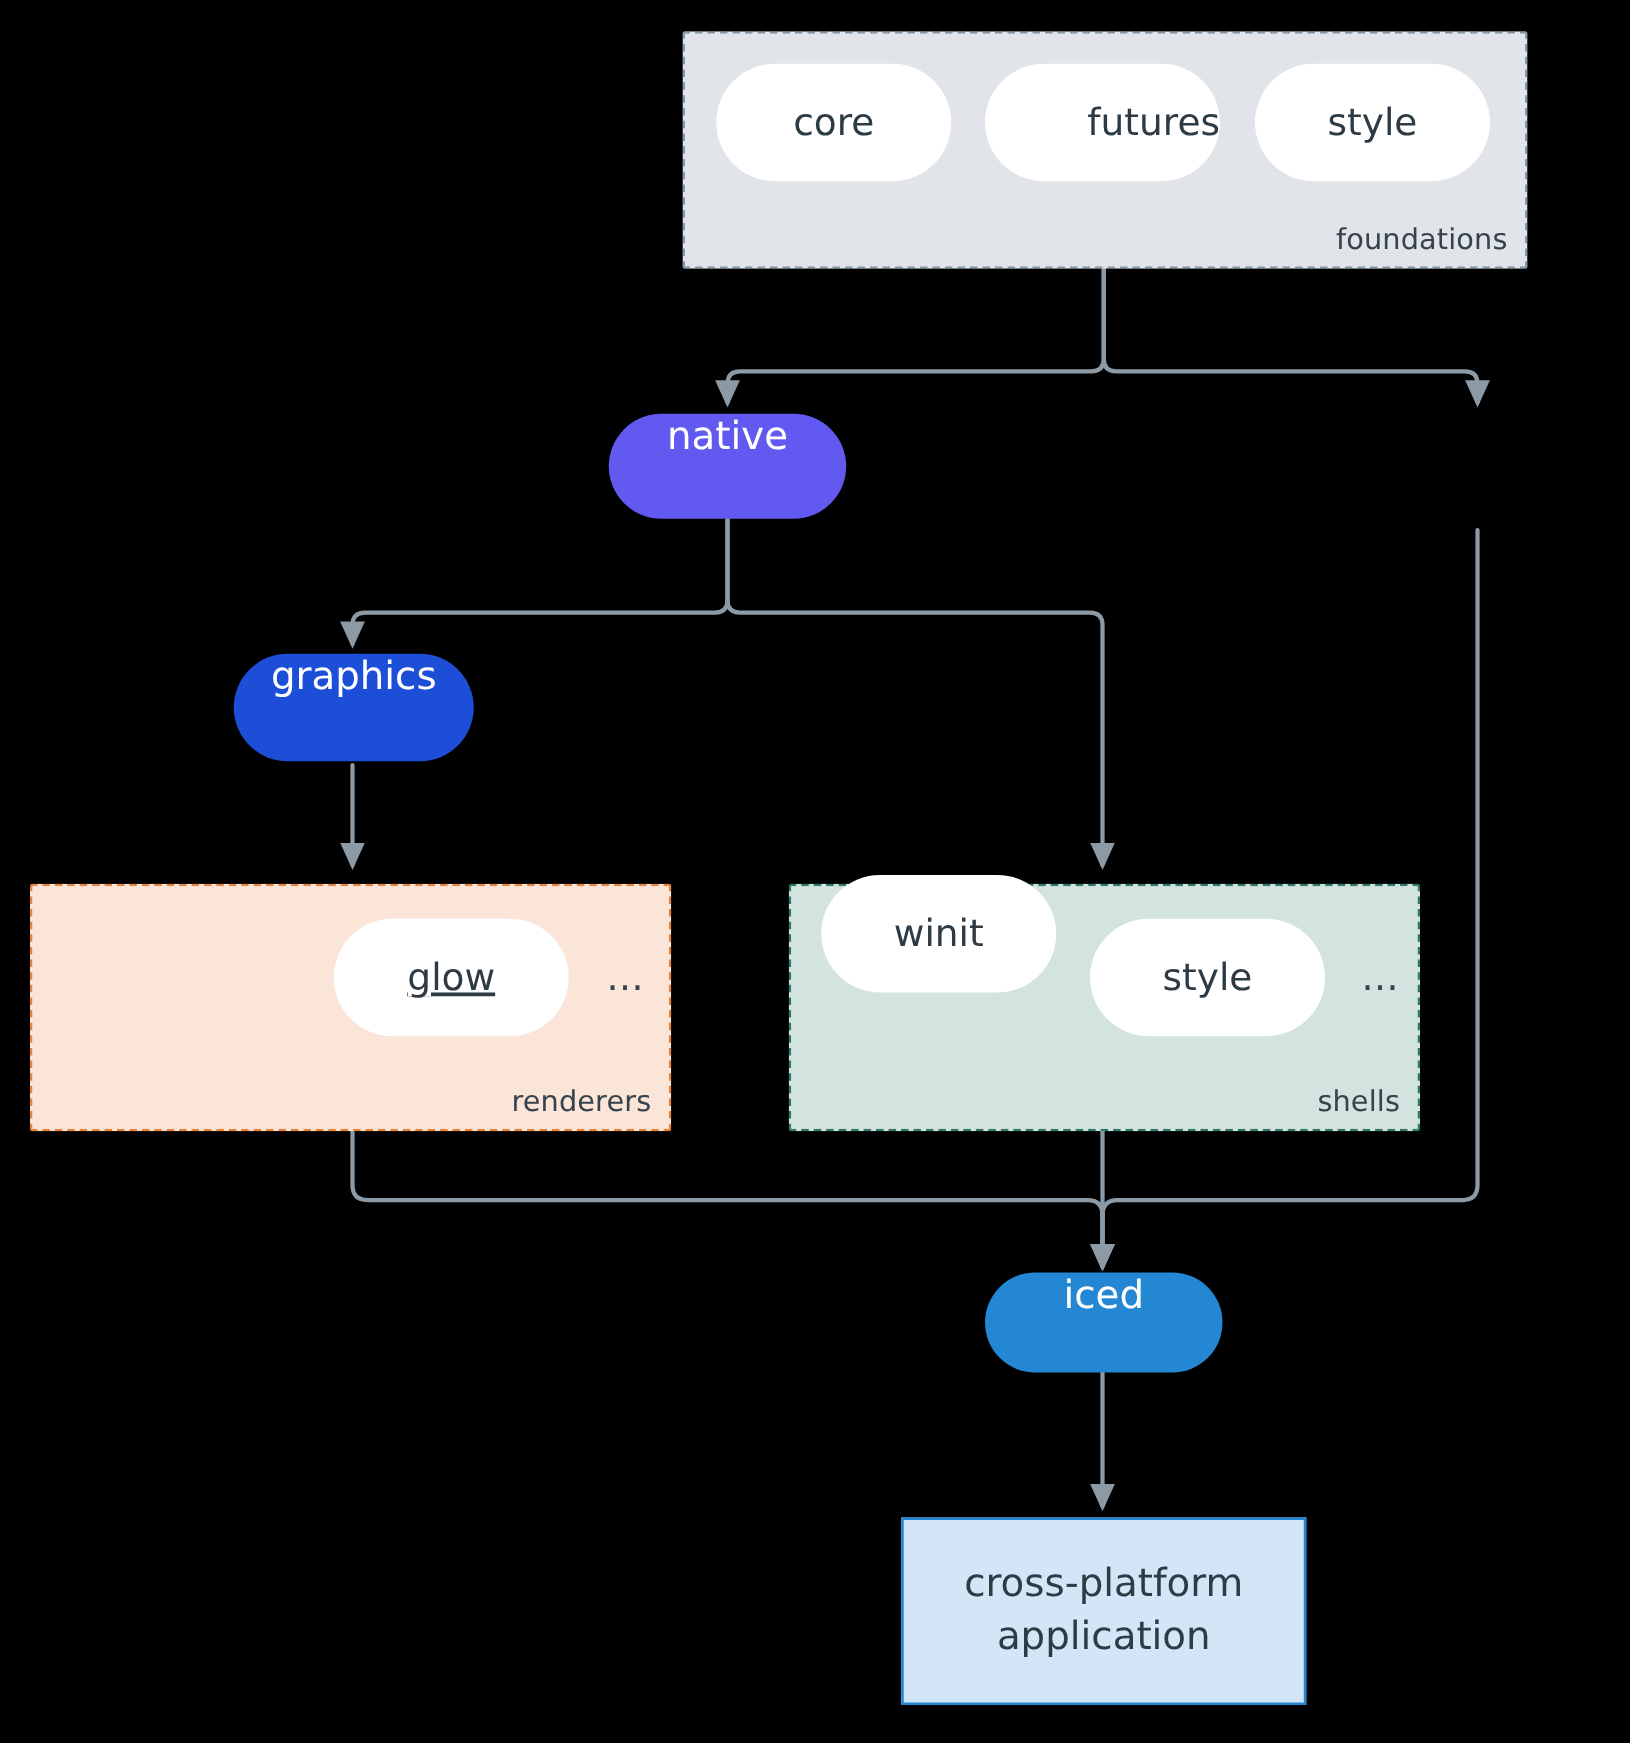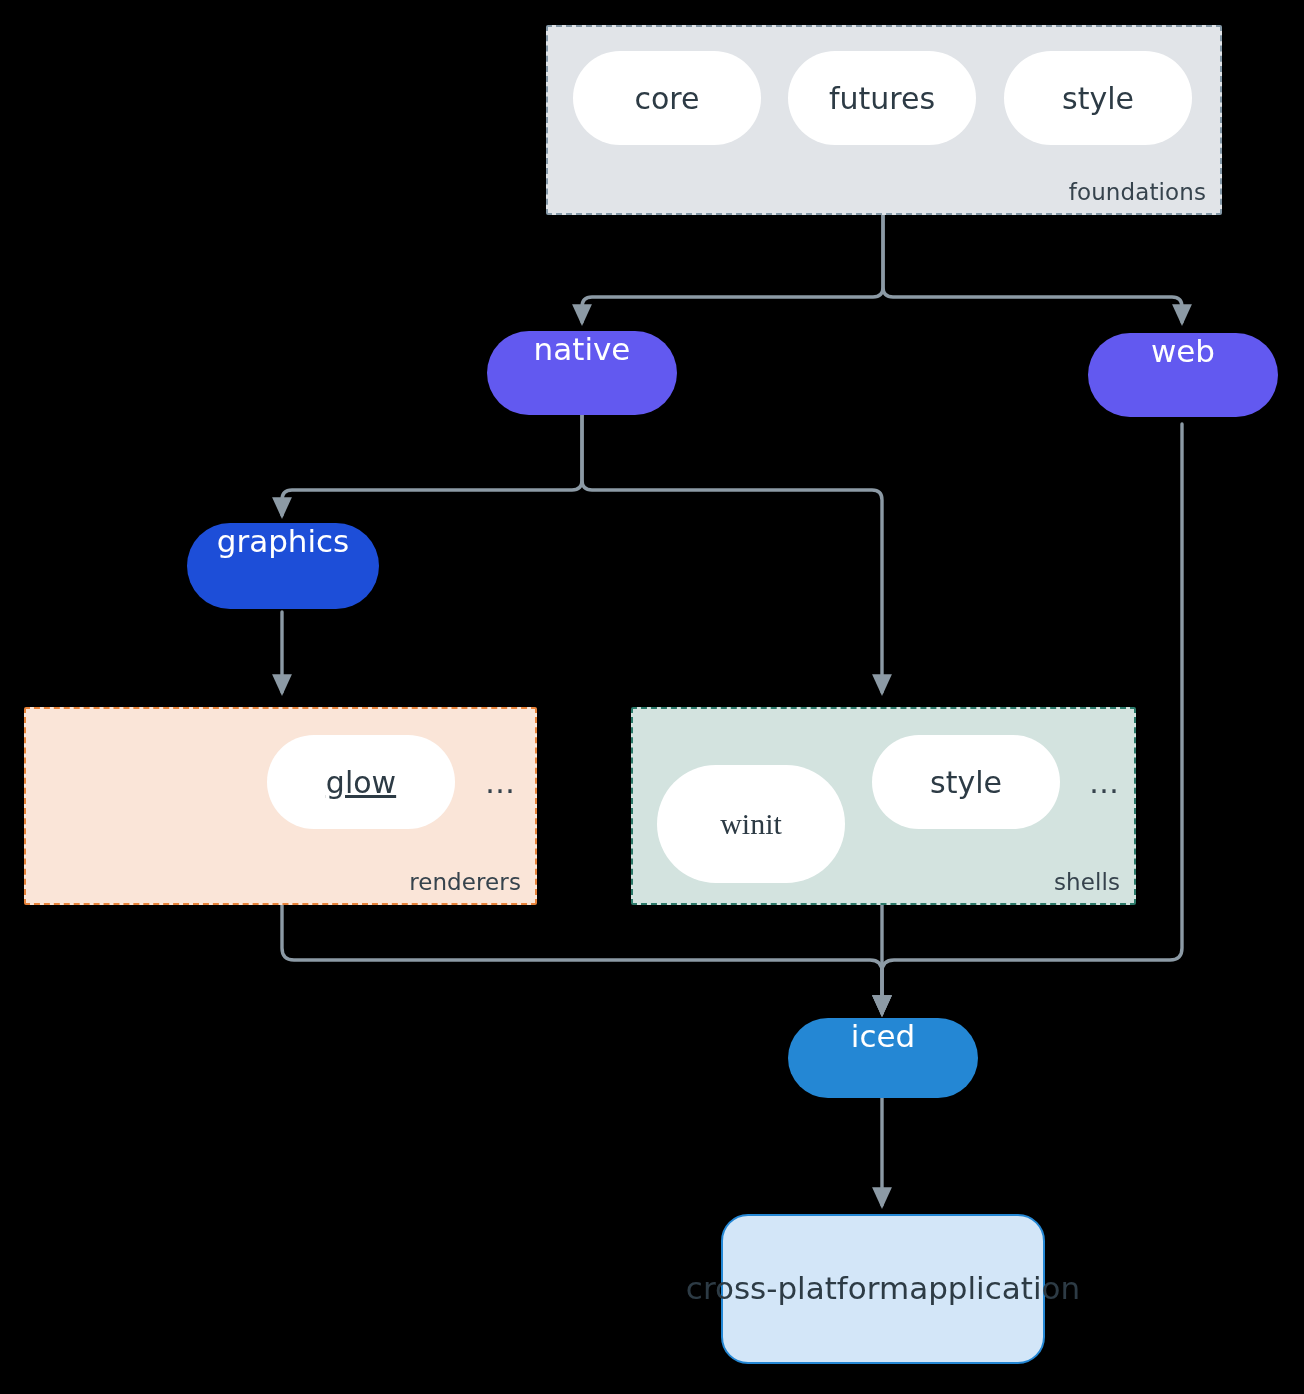--- a/index.html
+++ b/index.html
@@ -63,27 +63,26 @@
     justify-content: center;
     border-radius: 999px;
     color: #ffffff;
     font-size: 31px;
     white-space: nowrap;
   }
   .rectbox {
     position: absolute;
     box-sizing: border-box;
     display: flex;
-    flex-direction: row;
+    flex-direction: column;
     align-items: center;
     justify-content: center;
     font-size: 31px;
     line-height: 1.35;
     white-space: nowrap;
-    border-radius: 27px;
   }
 </style>
 </head>
 <body>
 
 <div id="canvas">
 
   <svg id="edges" viewBox="0 0 1304 1394" xmlns="http://www.w3.org/2000/svg">
     <defs>
       <marker id="arrow" viewBox="0 0 12 12" refX="9" refY="6" markerWidth="7" markerHeight="7" orient="auto-start-reverse">
@@ -108,32 +107,29 @@
     </g>
   </svg>
 
   <div class="cluster" style="left:546px; top:25px; width:676px; height:190px;
               background:#e1e4e8; border:2.5px dashed #8599a8; border-radius:2px;">
     <div class="cluster-label">foundations</div>
   </div>
   <div class="pill" style="left:573px; top:51px; width:188px; height:94px;">
     <span>core</span>
   </div>
-  <div class="pill" style="left:788px; top:51px; width:188px; height:94px;">
+  <div class="pill" style="left:788px; top:51px; width:188px; height:94px;justify-content:flex-end;">
     <span>futures</span>
   </div>
   <div class="pill" style="left:1004px; top:51px; width:188px; height:94px;">
     <span>style</span>
   </div>
 
   <div class="stadium" style="left:487px; top:331px; width:190px; height:84px; background:#6259f0;">
     <span>native</span>
-  </div>
-  <div class="stadium" style="left:1088px; top:333px; width:190px; height:84px; background:#6259f0;">
-    <span>web</span>
   </div>
 
   <div class="stadium" style="left:187px; top:523px; width:192px; height:86px; background:#1d4ed8;">
     <span>graphics</span>
   </div>
 
   <div class="cluster" style="left:24px; top:707px; width:513px; height:198px;
               background:#fae5d8; border:2.5px dashed #e8833a; border-radius:2px;">
     <div class="cluster-label">renderers</div>
   </div>
@@ -141,21 +137,21 @@
     <span>glow</span>
   </div>
   <div class="ellipsis" style="left:470px; top:735px; width:60px; height:94px;">
     <span>…</span>
   </div>
 
   <div class="cluster" style="left:631px; top:707px; width:505px; height:198px;
               background:#d3e3df; border:2.5px dashed #2c7a6a; border-radius:2px;">
     <div class="cluster-label">shells</div>
   </div>
-  <div class="pill" style="left:657px; top:765px; width:188px; height:118px;font-family:Liberation Serif, serif;">
+  <div class="pill" style="left:657px; top:700px; width:188px; height:94px;">
     <span>winit</span>
   </div>
   <div class="pill" style="left:872px; top:735px; width:188px; height:94px;">
     <span>style</span>
   </div>
   <div class="ellipsis" style="left:1074px; top:735px; width:60px; height:94px;">
     <span>…</span>
   </div>
 
   <div class="stadium" style="left:788px; top:1018px; width:190px; height:80px; background:#2487d4;">

